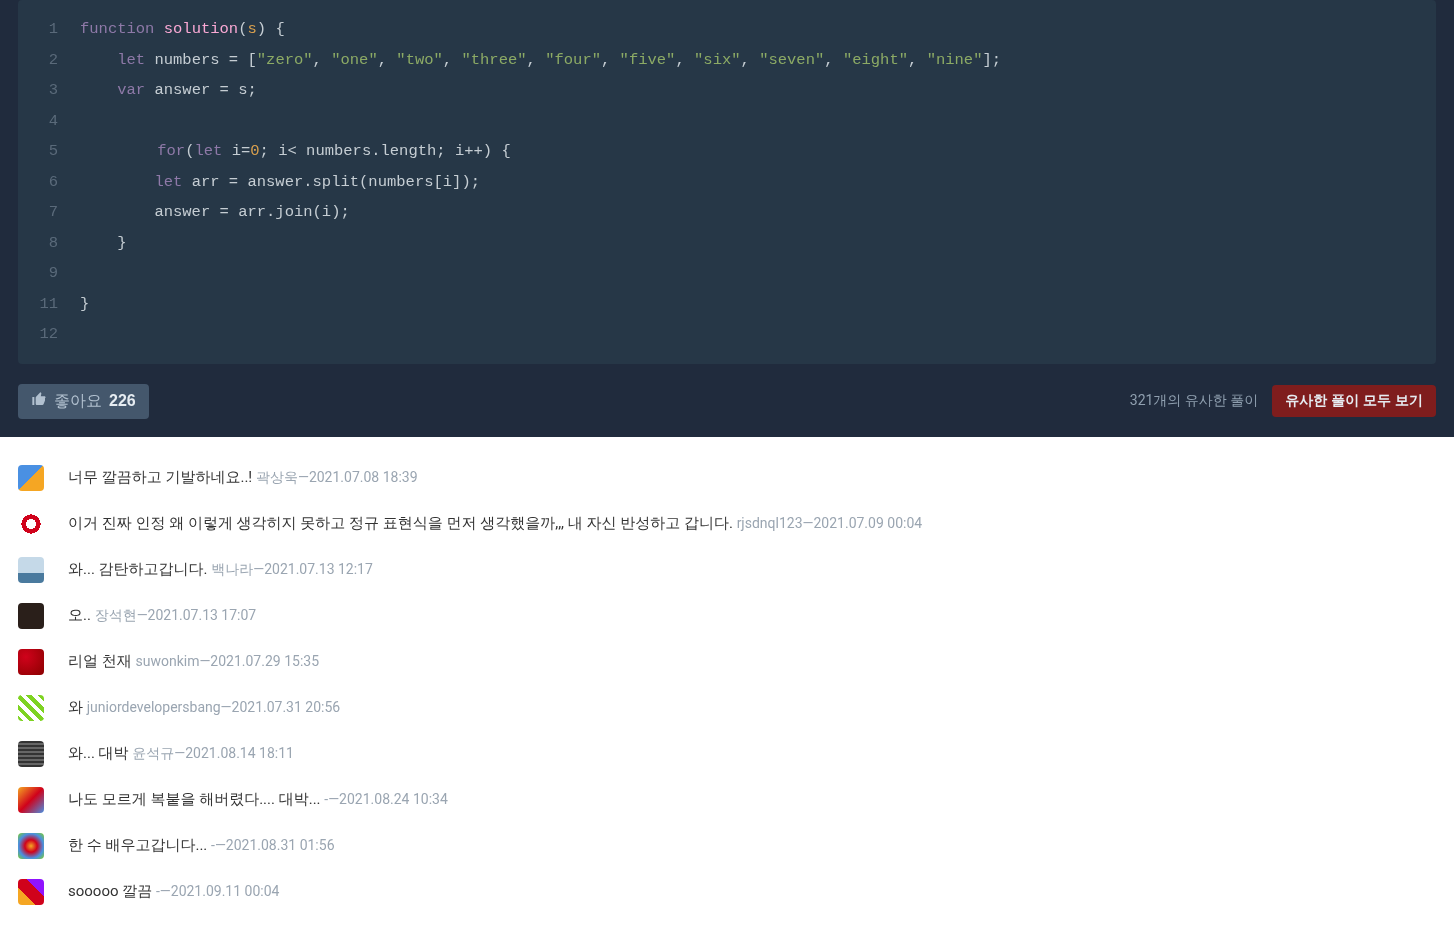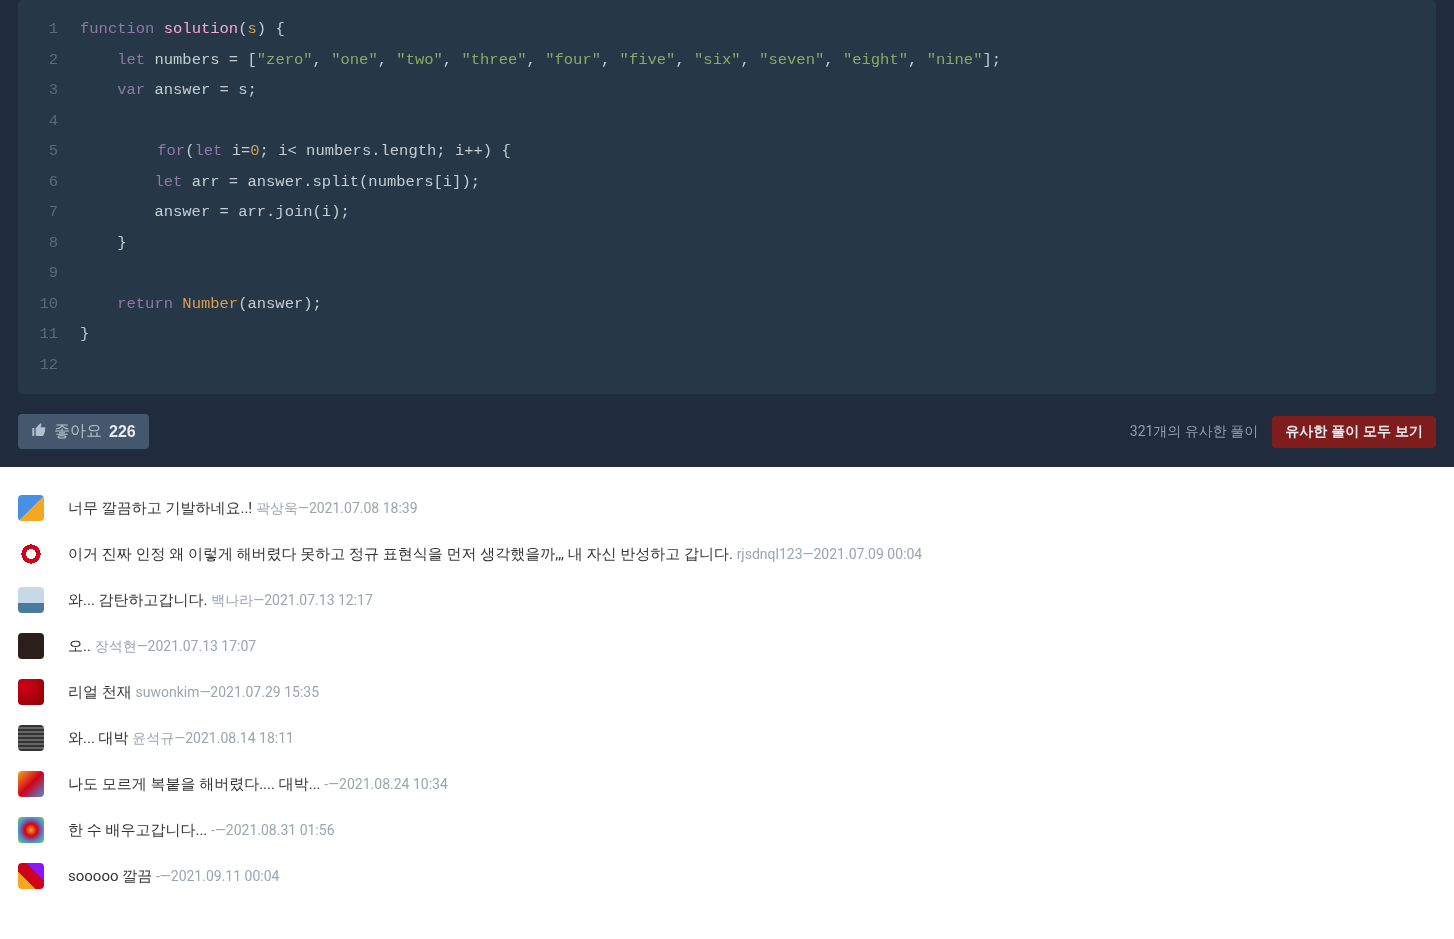--- a/index.html
+++ b/index.html
@@ -81,24 +81,20 @@
       </div>
       <div class="code-line">
         <span class="line-num">8</span>
         <span class="code-content"><span class="punct">    }</span></span>
       </div>
       <div class="code-line">
         <span class="line-num">9</span>
         <span class="code-content"></span>
       </div>
       <div class="code-line">
-        <span class="line-num">10</span>
-        <span class="code-content"><span class="punct">    </span><span class="kw-return">return</span><span class="punct"> </span><span class="call">Number</span><span class="punct">(answer);</span></span>
-      </div>
-      <div class="code-line">
         <span class="line-num">11</span>
         <span class="code-content"><span class="punct">}</span></span>
       </div>
       <div class="code-line">
         <span class="line-num">12</span>
         <span class="code-content"></span>
       </div>
     </div>
 
   <div class="action-bar">
@@ -118,33 +114,37 @@
   </div>
 </div>
 
 <div class="comments" id="comments-section">
     <div class="comment">
       <div class="avatar avatar-0"></div>
       <div class="comment-body"><span>너무 깔끔하고 기발하네요..! </span><span class="comment-meta">곽상욱―2021.07.08 18:39</span></div>
     </div>
     <div class="comment">
       <div class="avatar avatar-1"></div>
-      <div class="comment-body"><span>이거 진짜 인정 왜 이렇게 해버렸다 못하고 정규 표현식을 먼저 생각했을까,,, 내 자신 반성하고 갑니다. </span><span class="comment-meta">rjsdnql123―2021.07.09 00:04</span></div>
+      <div class="comment-body"><span>이거 진짜 인정 왜 이렇게 생각히지 못하고 정규 표현식을 먼저 생각했을까,,, 내 자신 반성하고 갑니다. </span><span class="comment-meta">rjsdnql123―2021.07.09 00:04</span></div>
     </div>
     <div class="comment">
       <div class="avatar avatar-2"></div>
       <div class="comment-body"><span>와... 감탄하고갑니다. </span><span class="comment-meta">백나라―2021.07.13 12:17</span></div>
     </div>
     <div class="comment">
       <div class="avatar avatar-3"></div>
       <div class="comment-body"><span>오.. </span><span class="comment-meta">장석현―2021.07.13 17:07</span></div>
     </div>
     <div class="comment">
       <div class="avatar avatar-4"></div>
       <div class="comment-body"><span>리얼 천재 </span><span class="comment-meta">suwonkim―2021.07.29 15:35</span></div>
+    </div>
+    <div class="comment">
+      <div class="avatar avatar-5"></div>
+      <div class="comment-body"><span>와 </span><span class="comment-meta">juniordevelopersbang―2021.07.31 20:56</span></div>
     </div>
     <div class="comment">
       <div class="avatar avatar-6"></div>
       <div class="comment-body"><span>와... 대박 </span><span class="comment-meta">윤석규―2021.08.14 18:11</span></div>
     </div>
     <div class="comment">
       <div class="avatar avatar-7"></div>
       <div class="comment-body"><span>나도 모르게 복붙을 해버렸다.... 대박... </span><span class="comment-meta">-―2021.08.24 10:34</span></div>
     </div>
     <div class="comment">

